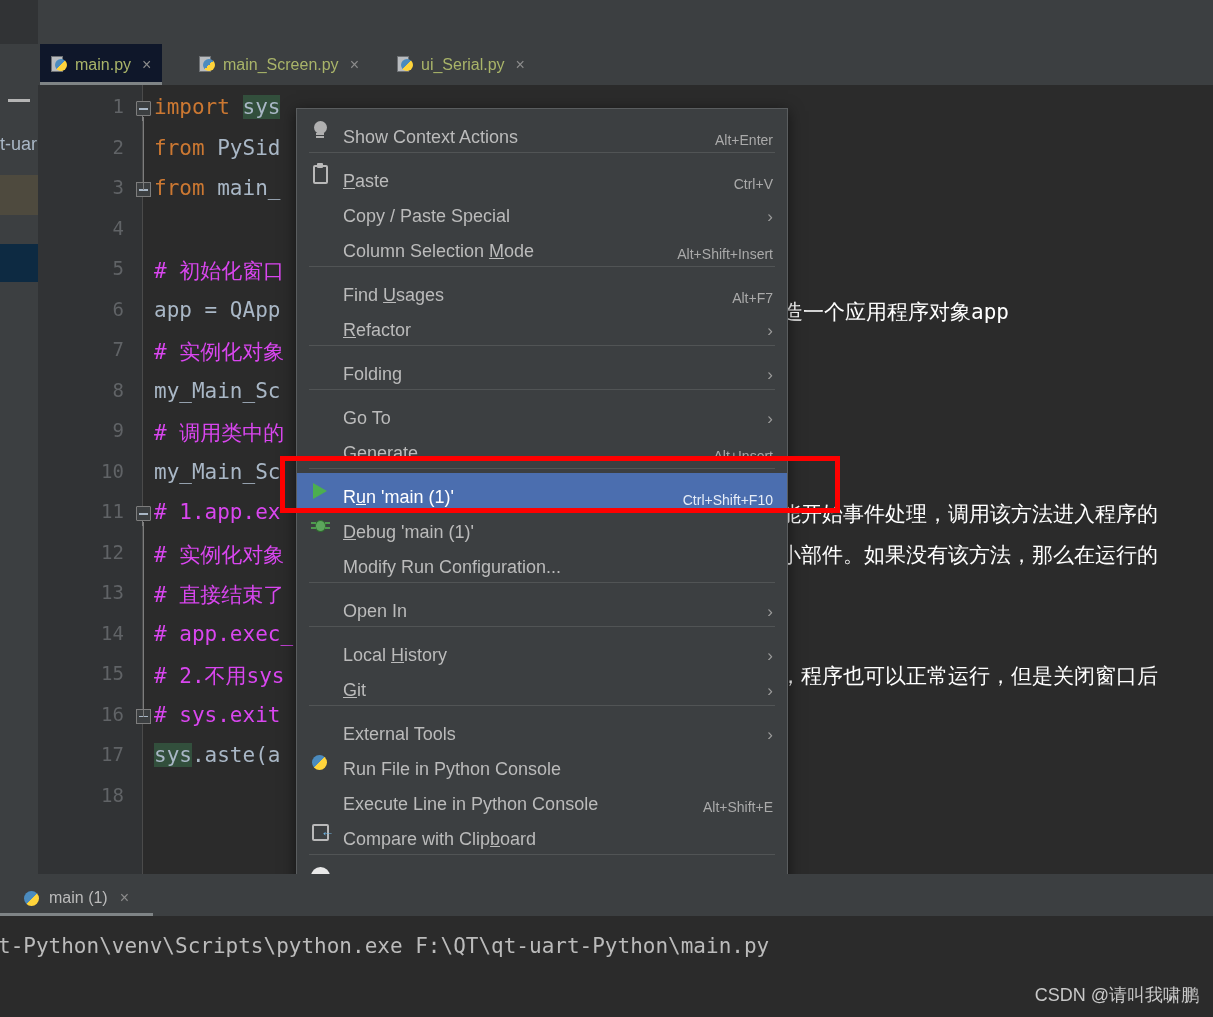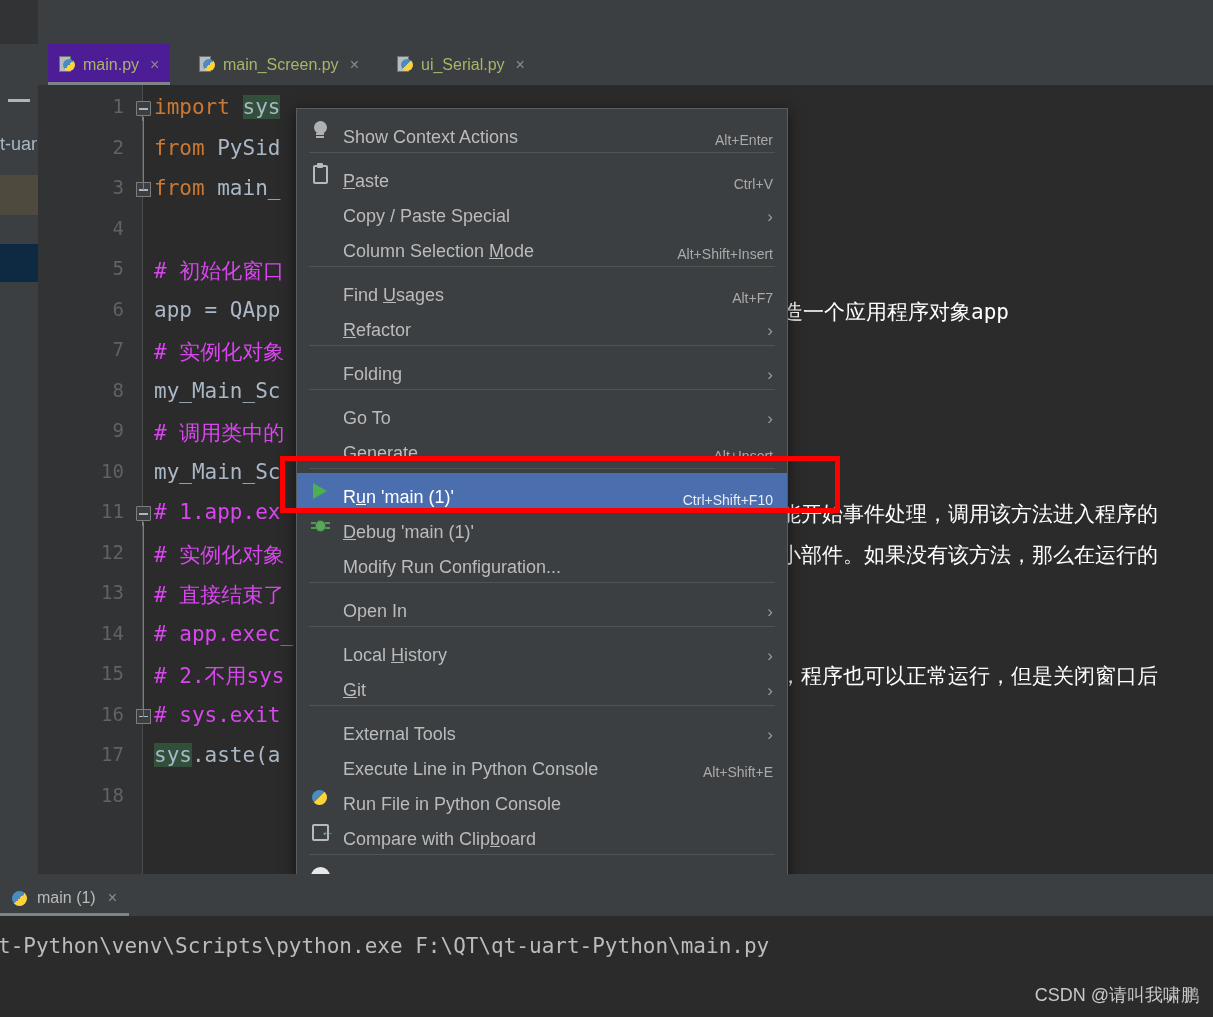--- a/index.html
+++ b/index.html
@@ -17,21 +17,21 @@
   .ls-label{ position:absolute; left:0; top:88px; width:38px; height:24px;
              color:#a9b7c6; font-size:18px; line-height:24px; white-space:nowrap; overflow:hidden;}
   .ls-row-olive{ position:absolute; left:0; top:131px; width:38px; height:40px; background:#4e4a3e; }
   .ls-row-blue{ position:absolute; left:0; top:200px; width:38px; height:38px; background:#0d2a42; }
   .minus{ position:absolute; left:8px; top:55px; width:22px; height:3px; background:#b4b4b4; }
 
   
   .tabbar{ position:absolute; left:38px; top:44px; width:1175px; height:41px; background:#3c3f41; }
   .tab{ position:absolute; top:0; height:41px; display:flex; align-items:center; gap:7px;
         padding:0 11px; font-size:16px; color:#a9b469; white-space:nowrap; }
-  .tab.active{ background:#4c1d95;margin-left:8px; }
+  .tab.active{ background:#0f172a; }
   .tab.active::after{ content:""; position:absolute; left:0; right:0; bottom:0; height:3px; background:#7f8486; }
   .tab-x{ color:#8c8c8c; font-size:16px; margin-left:4px; }
   .pyicon{ position:relative; width:17px; height:18px; flex:0 0 auto; }
   .pyicon .page{ position:absolute; left:0; top:0; width:12px; height:16px; background:#b9bcbf;
                  border:1px solid #6e7174; }
   .pyicon .pb{ position:absolute; left:4px; top:3px; width:12px; height:12px; border-radius:50%;
                background:linear-gradient(135deg,#4b8bbe 0 50%,#ffd43b 50% 100%); }
 
   
   .editor{ position:absolute; left:38px; top:85px; width:1175px; height:789px; background:#2b2b2b; }
@@ -95,21 +95,21 @@
               background:#3c3f41; border-radius:1px; }
 
   
   .redrect{ position:absolute; left:280px; top:456px; width:560px; height:57px;
             border:5px solid #ff0000; pointer-events:none; z-index:30; }
 
   
   .runpanel{ position:absolute; left:0; top:874px; width:1213px; height:143px; background:#3c3f41; }
   .run-tabbar{ position:absolute; left:0; top:0; width:1213px; height:42px; background:#3c3f41; }
   .run-tab{ position:absolute; left:0; top:6px; height:36px; display:flex; align-items:center;
-            gap:8px; padding:0 12px; font-size:16px; color:#bbbbbb; white-space:nowrap; }
+            gap:8px; padding:0 24px; font-size:16px; color:#bbbbbb; white-space:nowrap; }
   .run-tab::after{ content:""; position:absolute; left:0; right:0; bottom:0; height:3px; background:#7f8486; }
   .console{ position:absolute; left:0; top:42px; width:1213px; height:101px; background:#2b2b2b; }
   .console-line{ position:absolute; left:-2px; top:18px; font-family:"DejaVu Sans Mono", monospace;
                  font-size:21px; color:#bbbbbb; white-space:pre; }
   .watermark{ position:absolute; right:14px; bottom:10px; color:#c8c8c8; font-size:18px; white-space:nowrap; }
 </style>
 </head>
 <body>
 
 <div id="root">
@@ -315,31 +315,31 @@
         <span class="lbl"><u>G</u>it</span>
         <span class="arrow">›</span>
       </div>
       <div class="msep"></div>
       <div class="mi">
         <span class="ic"></span>
         <span class="lbl">External Tools</span>
         <span class="arrow">›</span>
       </div>
       <div class="mi">
-        <span class="ic"></span>
-        <span class="lbl">Execute Line in Python Console</span>
-        <span class="sc">Alt+Shift+E</span>
-      </div>
-      <div class="mi">
         <span class="ic">
           <span class="pyicon2">
             <span class="a"></span>
           </span>
         </span>
         <span class="lbl">Run File in Python Console</span>
+      </div>
+      <div class="mi">
+        <span class="ic"></span>
+        <span class="lbl">Execute Line in Python Console</span>
+        <span class="sc">Alt+Shift+E</span>
       </div>
       <div class="mi">
         <span class="ic">
           <span class="cmpclip"></span>
         </span>
         <span class="lbl">Compare with Clip<u>b</u>oard</span>
       </div>
       <div class="msep"></div>
       <div class="mi">
         <span class="ic">

